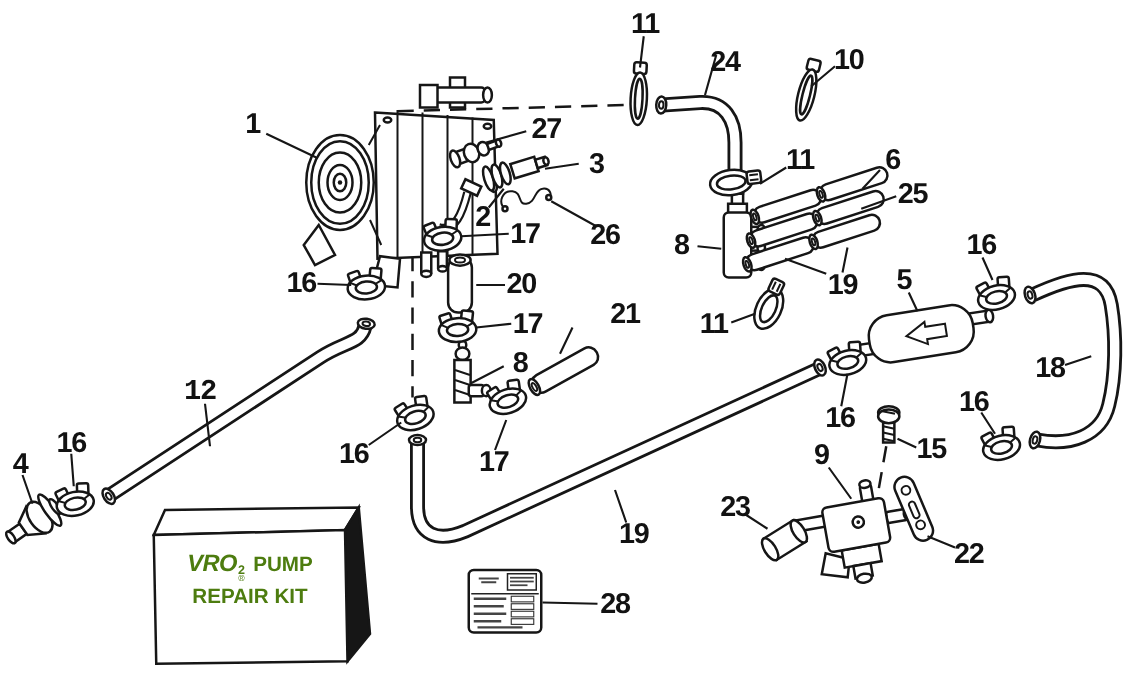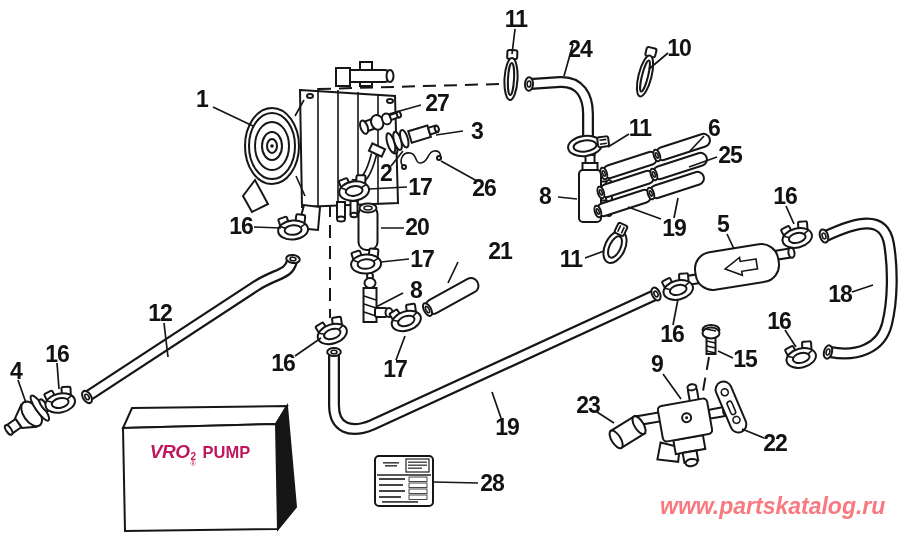--- a/index.html
+++ b/index.html
@@ -11,21 +11,21 @@
   .hoseO{fill:none;stroke:#161616;stroke-width:12;stroke-linecap:butt;}
   .hoseI{fill:none;stroke:#ffffff;stroke-width:7.5;stroke-linecap:butt;}
   .hose2O{fill:none;stroke:#161616;stroke-width:7;}
   .hose2I{fill:none;stroke:#ffffff;stroke-width:3.5;}
   .lead{fill:none;stroke:#161616;stroke-width:1.7;}
   .dash{fill:none;stroke:#161616;stroke-width:2;stroke-dasharray:13 8;}
   .dash2{fill:none;stroke:#161616;stroke-width:2;stroke-dasharray:6 4;}
   .co{position:absolute;transform:translate(-50%,-50%);
       font:700 23px "Liberation Sans",sans-serif;color:#121212;letter-spacing:-1px;white-space:nowrap;}
   .kitbox-text{position:absolute;left:130px;top:441px;width:140px;text-align:center;
-      color:#be185d;font-weight:700;font-size:16.5px;line-height:21px;}
+      color:#4d7c0f;font-weight:700;font-size:16.5px;line-height:21px;}
   .kitbox-text .vro{font-style:italic;font-size:19px;letter-spacing:-0.5px;}
   .stack{display:inline-flex;flex-direction:column;vertical-align:-2px;line-height:7px;
       font-size:10px;margin-left:1px;margin-right:2px;}
   .stack .reg{font-size:7px;font-weight:400;}
   .notecircle{display:inline-flex;align-items:center;justify-content:center;
       width:16px;height:16px;border:2px solid #121212;border-radius:50%;
       font-size:11px;line-height:11px;vertical-align:-3px;}
   .watermark{position:absolute;left:660px;top:493px;width:230px;
       font:700 23px "Liberation Sans",sans-serif;font-style:italic;letter-spacing:0px;}
 </style>
@@ -374,37 +374,38 @@
     M786 206 L794 224 M852 292 L873 285 M785 330 L796 347 M733 358 L718 351
     M663 374 L681 399 M597 412 L614 423 M764 438 L742 429 M478 483 L434 482
     M673 325 L678 299"></path>
 </svg>
 
 <div class="kitbox-text">
   <div><span class="vro">VRO</span><span class="stack">
           <span>2</span>
           <span class="reg">®</span>
         </span> <span>PUMP</span></div>
+  <div>REPAIR KIT</div>
 </div>
 
 <div id="callouts">
       <div class="co" style="left: 202px; top: 99px;">1</div>
       <div class="co" style="left: 437px; top: 103px;">27</div>
       <div class="co" style="left: 477px; top: 131px;">3</div>
       <div class="co" style="left: 386px; top: 173px;">2</div>
       <div class="co" style="left: 484px; top: 188px;">26</div>
       <div class="co" style="left: 420px; top: 187px;">17</div>
       <div class="co" style="left: 241px; top: 226px;">16</div>
       <div class="co" style="left: 417px; top: 227px; text-align: center;">20</div>
       <div class="co" style="left: 422px; top: 259px;">17</div>
       <div class="co" style="left: 462px; top: 251px; margin-left: 38px;">21</div>
       <div class="co" style="left: 416px; top: 290px;">8</div>
       <div class="co" style="left: 283px; top: 363px;">16</div>
       <div class="co" style="left: 395px; top: 369px;">17</div>
-      <div class="co" style="left: 160px; top: 313px;">12</div>
+      <div class="co" style="left: 160px; top: 313px; font-family: Liberation Mono, monospace;">12</div>
       <div class="co" style="left: 16px; top: 371px;">4</div>
       <div class="co" style="left: 57px; top: 354px;">16</div>
       <div class="co" style="left: 507px; top: 427px;">19</div>
       <div class="co" style="left: 516px; top: 19px;">11</div>
       <div class="co" style="left: 580px; top: 33px; margin-top: 16px;">24</div>
       <div class="co" style="left: 679px; top: 48px;">10</div>
       <div class="co" style="left: 640px; top: 128px;">11</div>
       <div class="co" style="left: 714px; top: 128px;">6</div>
       <div class="co" style="left: 730px; top: 155px;">25</div>
       <div class="co" style="left: 545px; top: 196px;">8</div>
@@ -415,15 +416,14 @@
       <div class="co" style="left: 840px; top: 294px;">18</div>
       <div class="co" style="left: 779px; top: 321px;">16</div>
       <div class="co" style="left: 745px; top: 359px;">15</div>
       <div class="co" style="left: 657px; top: 364px;">9</div>
       <div class="co" style="left: 588px; top: 405px;">23</div>
       <div class="co" style="left: 775px; top: 443px;">22</div>
       <div class="co" style="left: 492px; top: 483px;">28</div>
       <div class="co" style="left: 672px; top: 334px;">16</div>
     </div>
 
-<div class="watermark" style="color: rgb(248, 121, 127);">www.partskatalog.ru</div>
 
 </div>
 
 </body></html>

